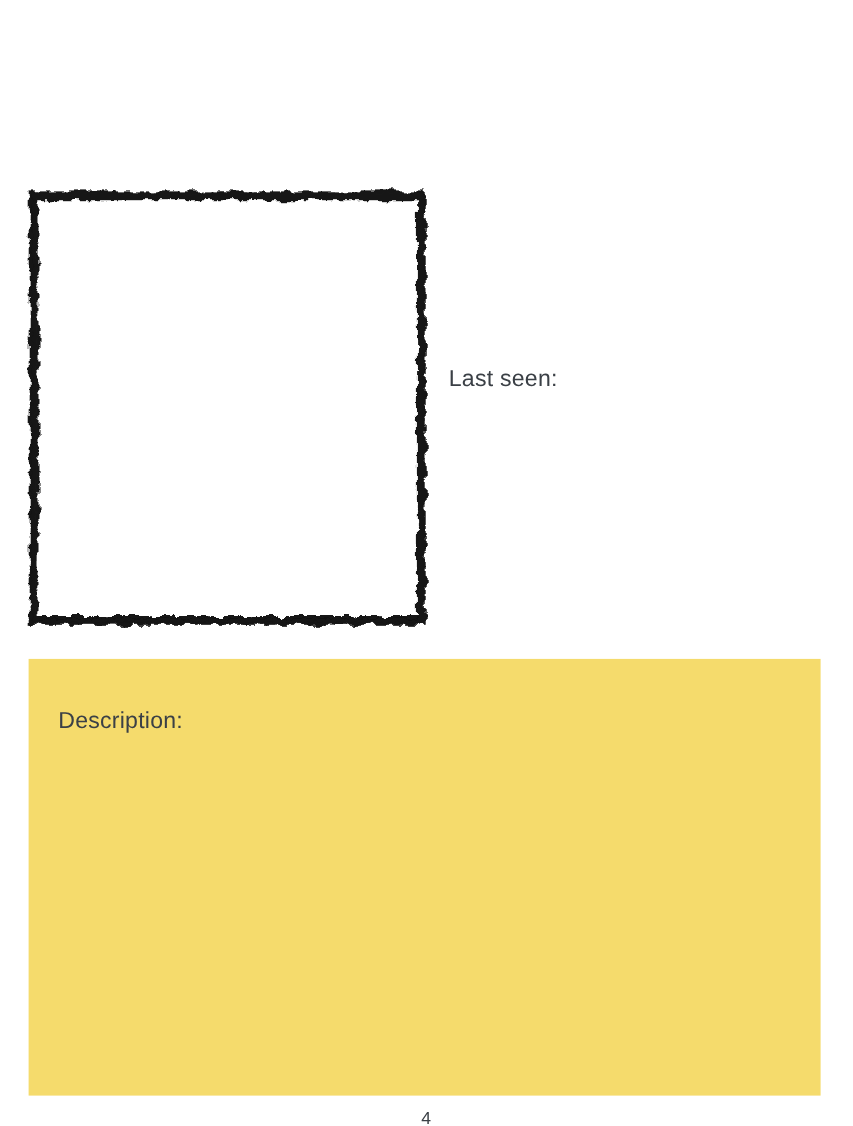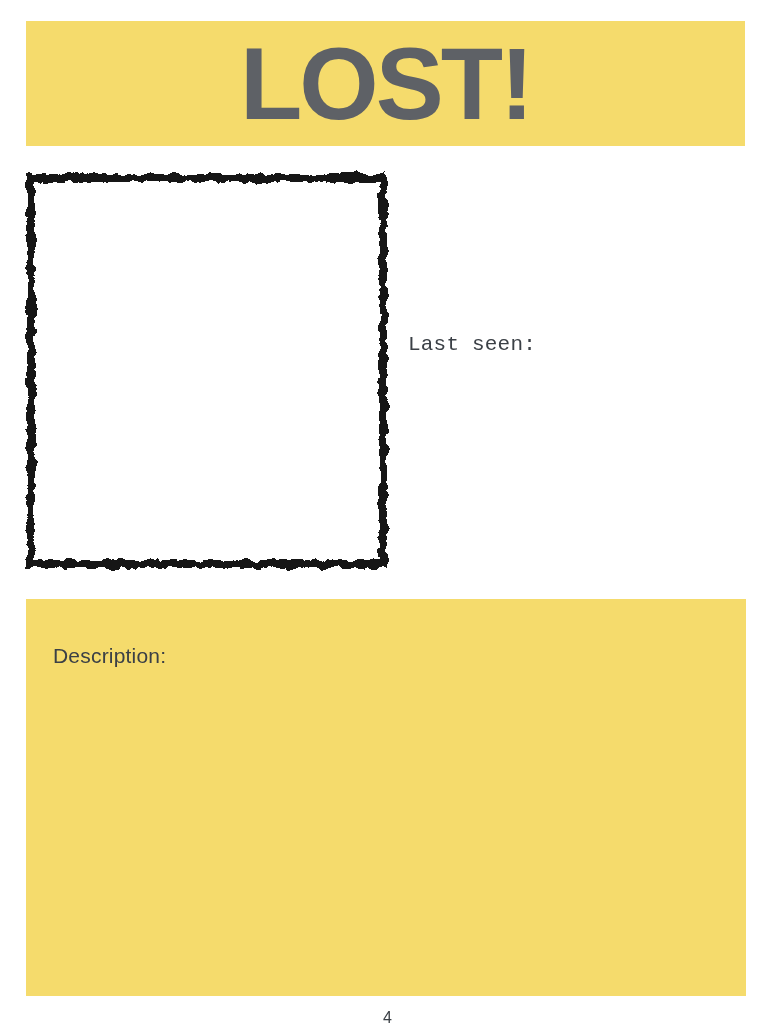--- a/index.html
+++ b/index.html
@@ -30,21 +30,21 @@
   .frame-wrap{
     position:absolute;left:20px;top:167px;width:374px;height:408px;
   }
   .frame-wrap svg{display:block;width:100%;height:100%;}
   .label{
     font-size:21px;line-height:1.3;color:var(--label-gray);
     letter-spacing:0.2px;
   }
   .field-name{position:absolute;left:408px;top:175px;width:350px;}
   .answer-area-name{position:absolute;left:408px;top:205px;width:340px;height:110px;}
-  .field-last-seen{position:absolute;left:408px;top:331px;width:350px;font-family:Liberation Mono, monospace;}
+  .field-last-seen{position:absolute;left:408px;top:331px;width:350px;}
   .answer-area-last-seen{position:absolute;left:408px;top:361px;width:340px;height:200px;}
 
   
   .description-box{
     position:absolute;left:26px;top:599px;width:720px;height:397px;
     background:var(--accent-yellow);
   }
   .description-box .label{
     position:absolute;left:27px;top:43px;text-align:right;
   }
@@ -55,23 +55,20 @@
   }
   .page-footer span{
     font-size:16px;color:var(--label-gray);
   }
 </style>
 </head>
 <body>
 
 <div class="page">
 
-  <header class="banner">
-    <h1>LOST!</h1>
-  </header>
 
   <div class="frame-wrap">
     <svg viewBox="0 0 374 408" xmlns="http://www.w3.org/2000/svg">
       <defs>
         <filter id="crayon" x="-8%" y="-8%" width="116%" height="116%">
           <feTurbulence type="fractalNoise" baseFrequency="0.09" numOctaves="4" seed="11" result="n"></feTurbulence>
           <feDisplacementMap in="SourceGraphic" in2="n" scale="9" xChannelSelector="R" yChannelSelector="G"></feDisplacementMap>
         </filter>
         <filter id="crayon2" x="-8%" y="-8%" width="116%" height="116%">
           <feTurbulence type="fractalNoise" baseFrequency="0.14" numOctaves="3" seed="42" result="n2"></feTurbulence>

